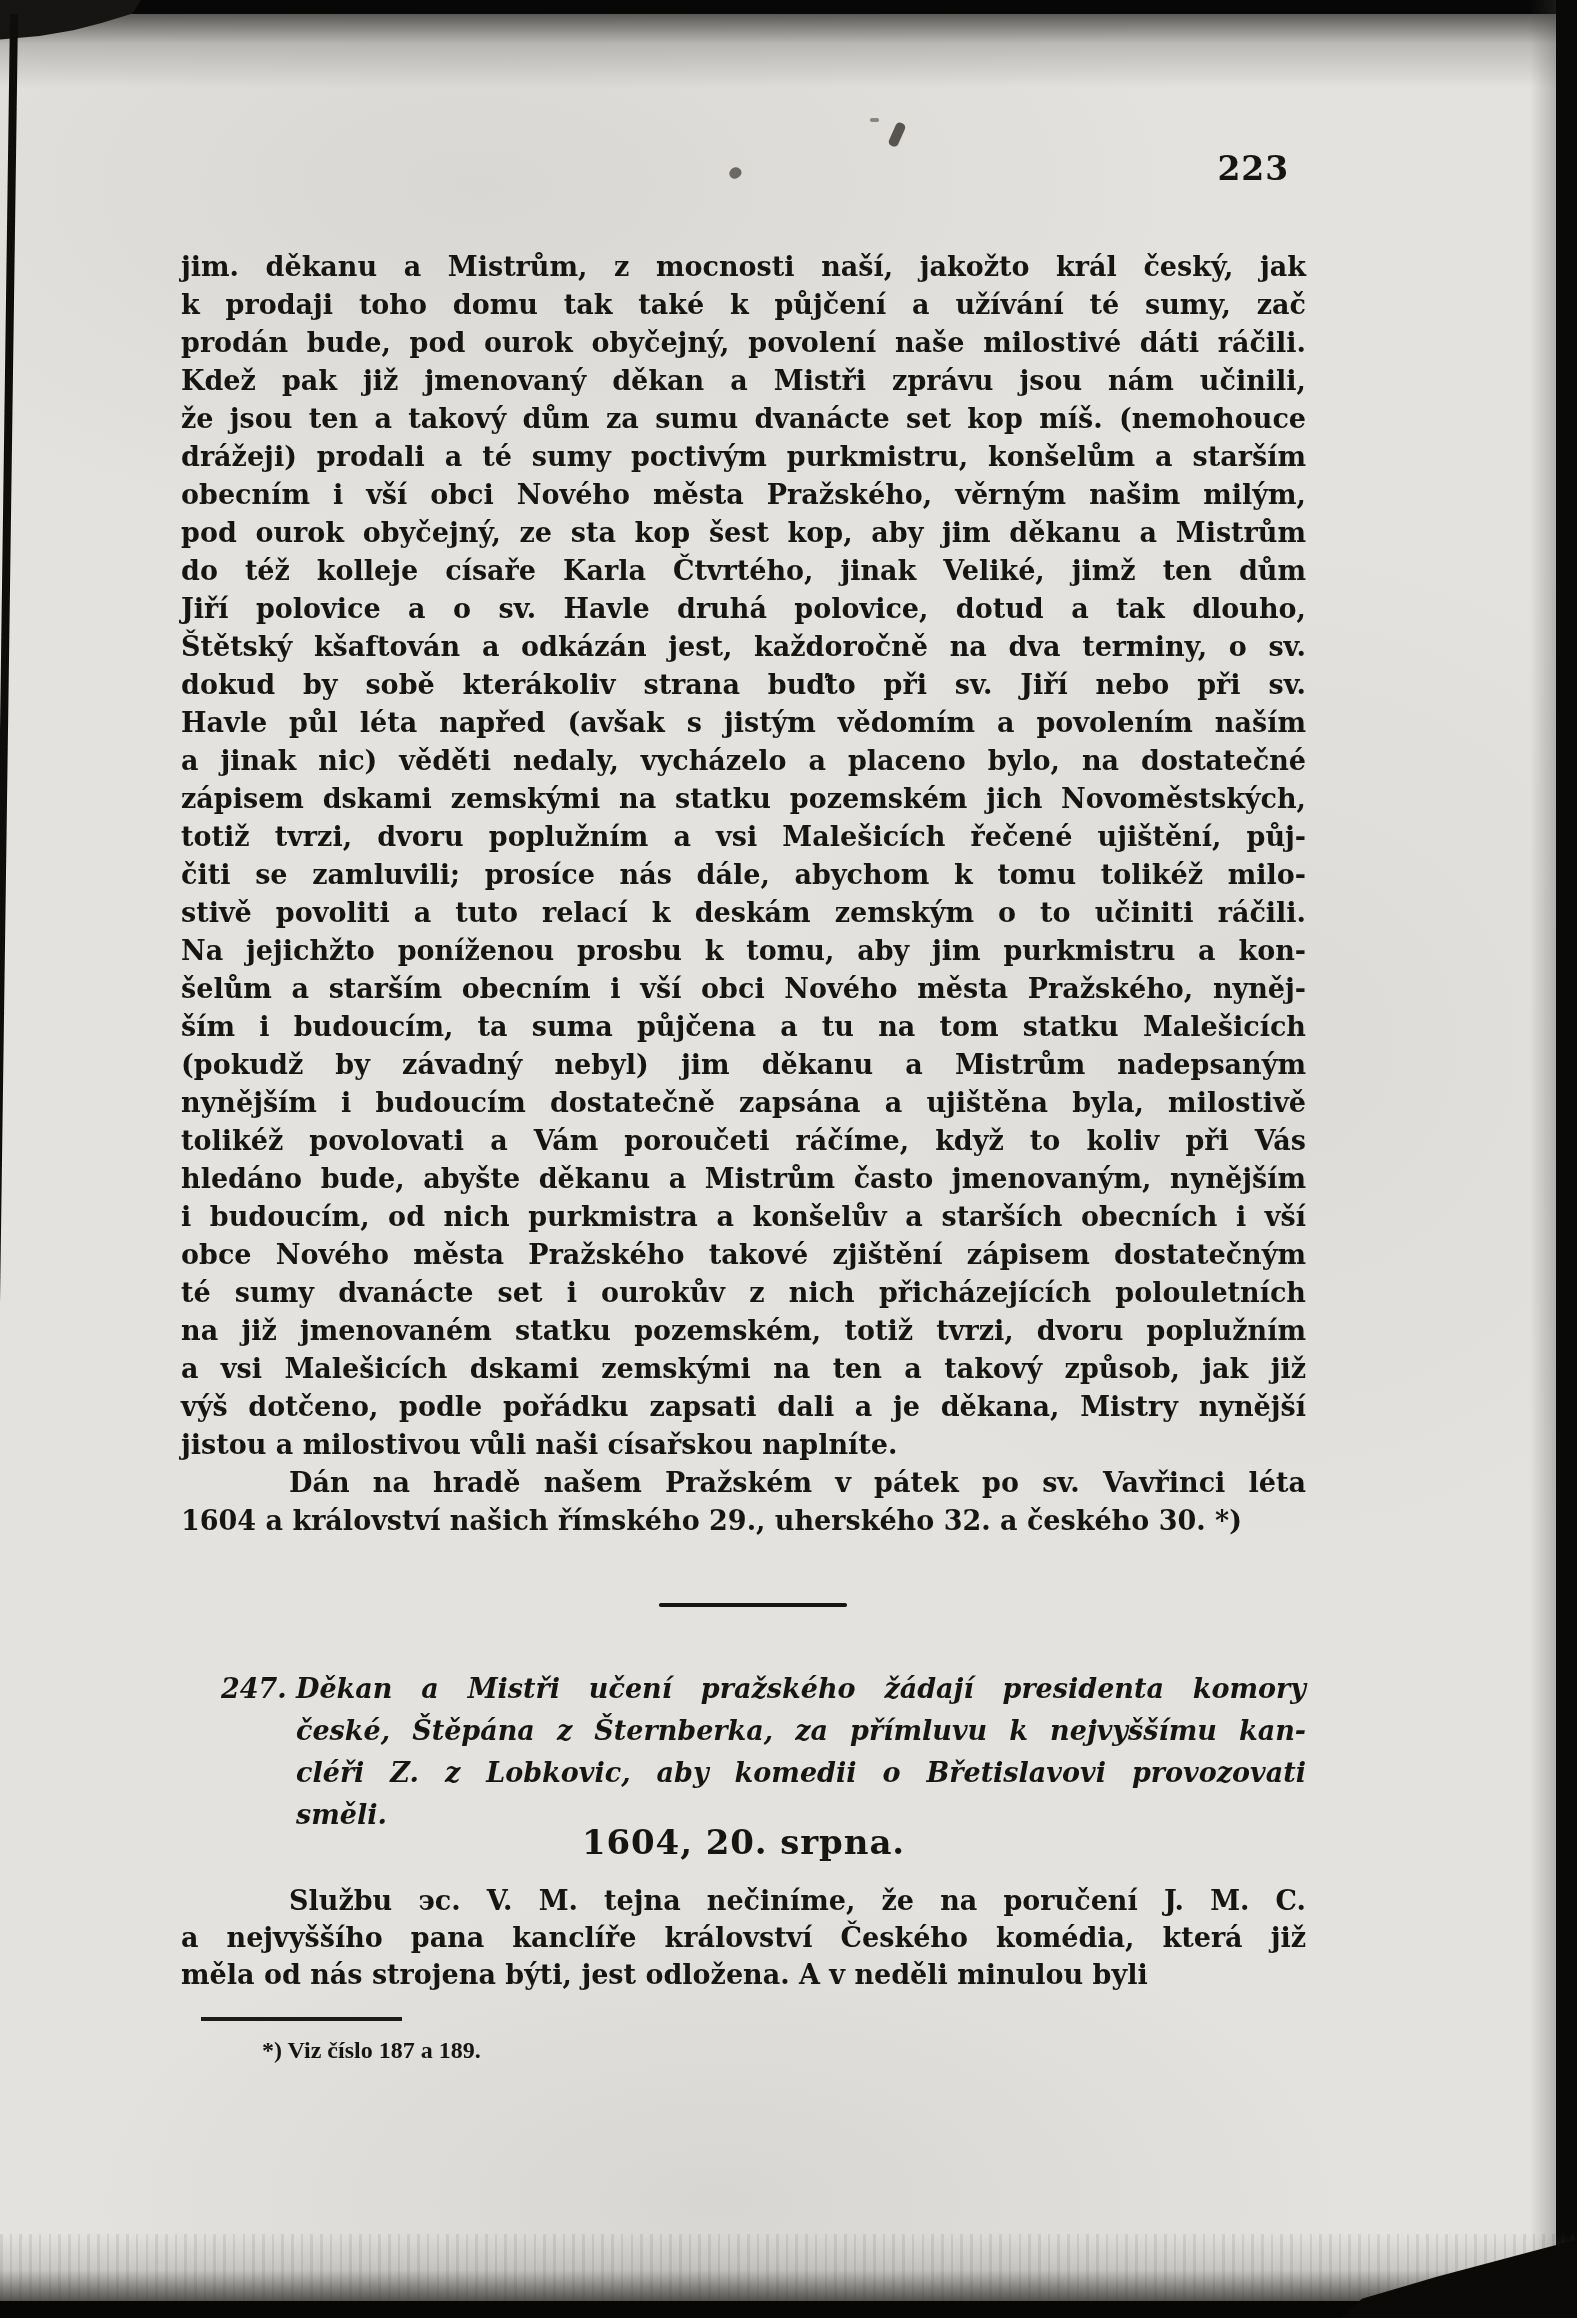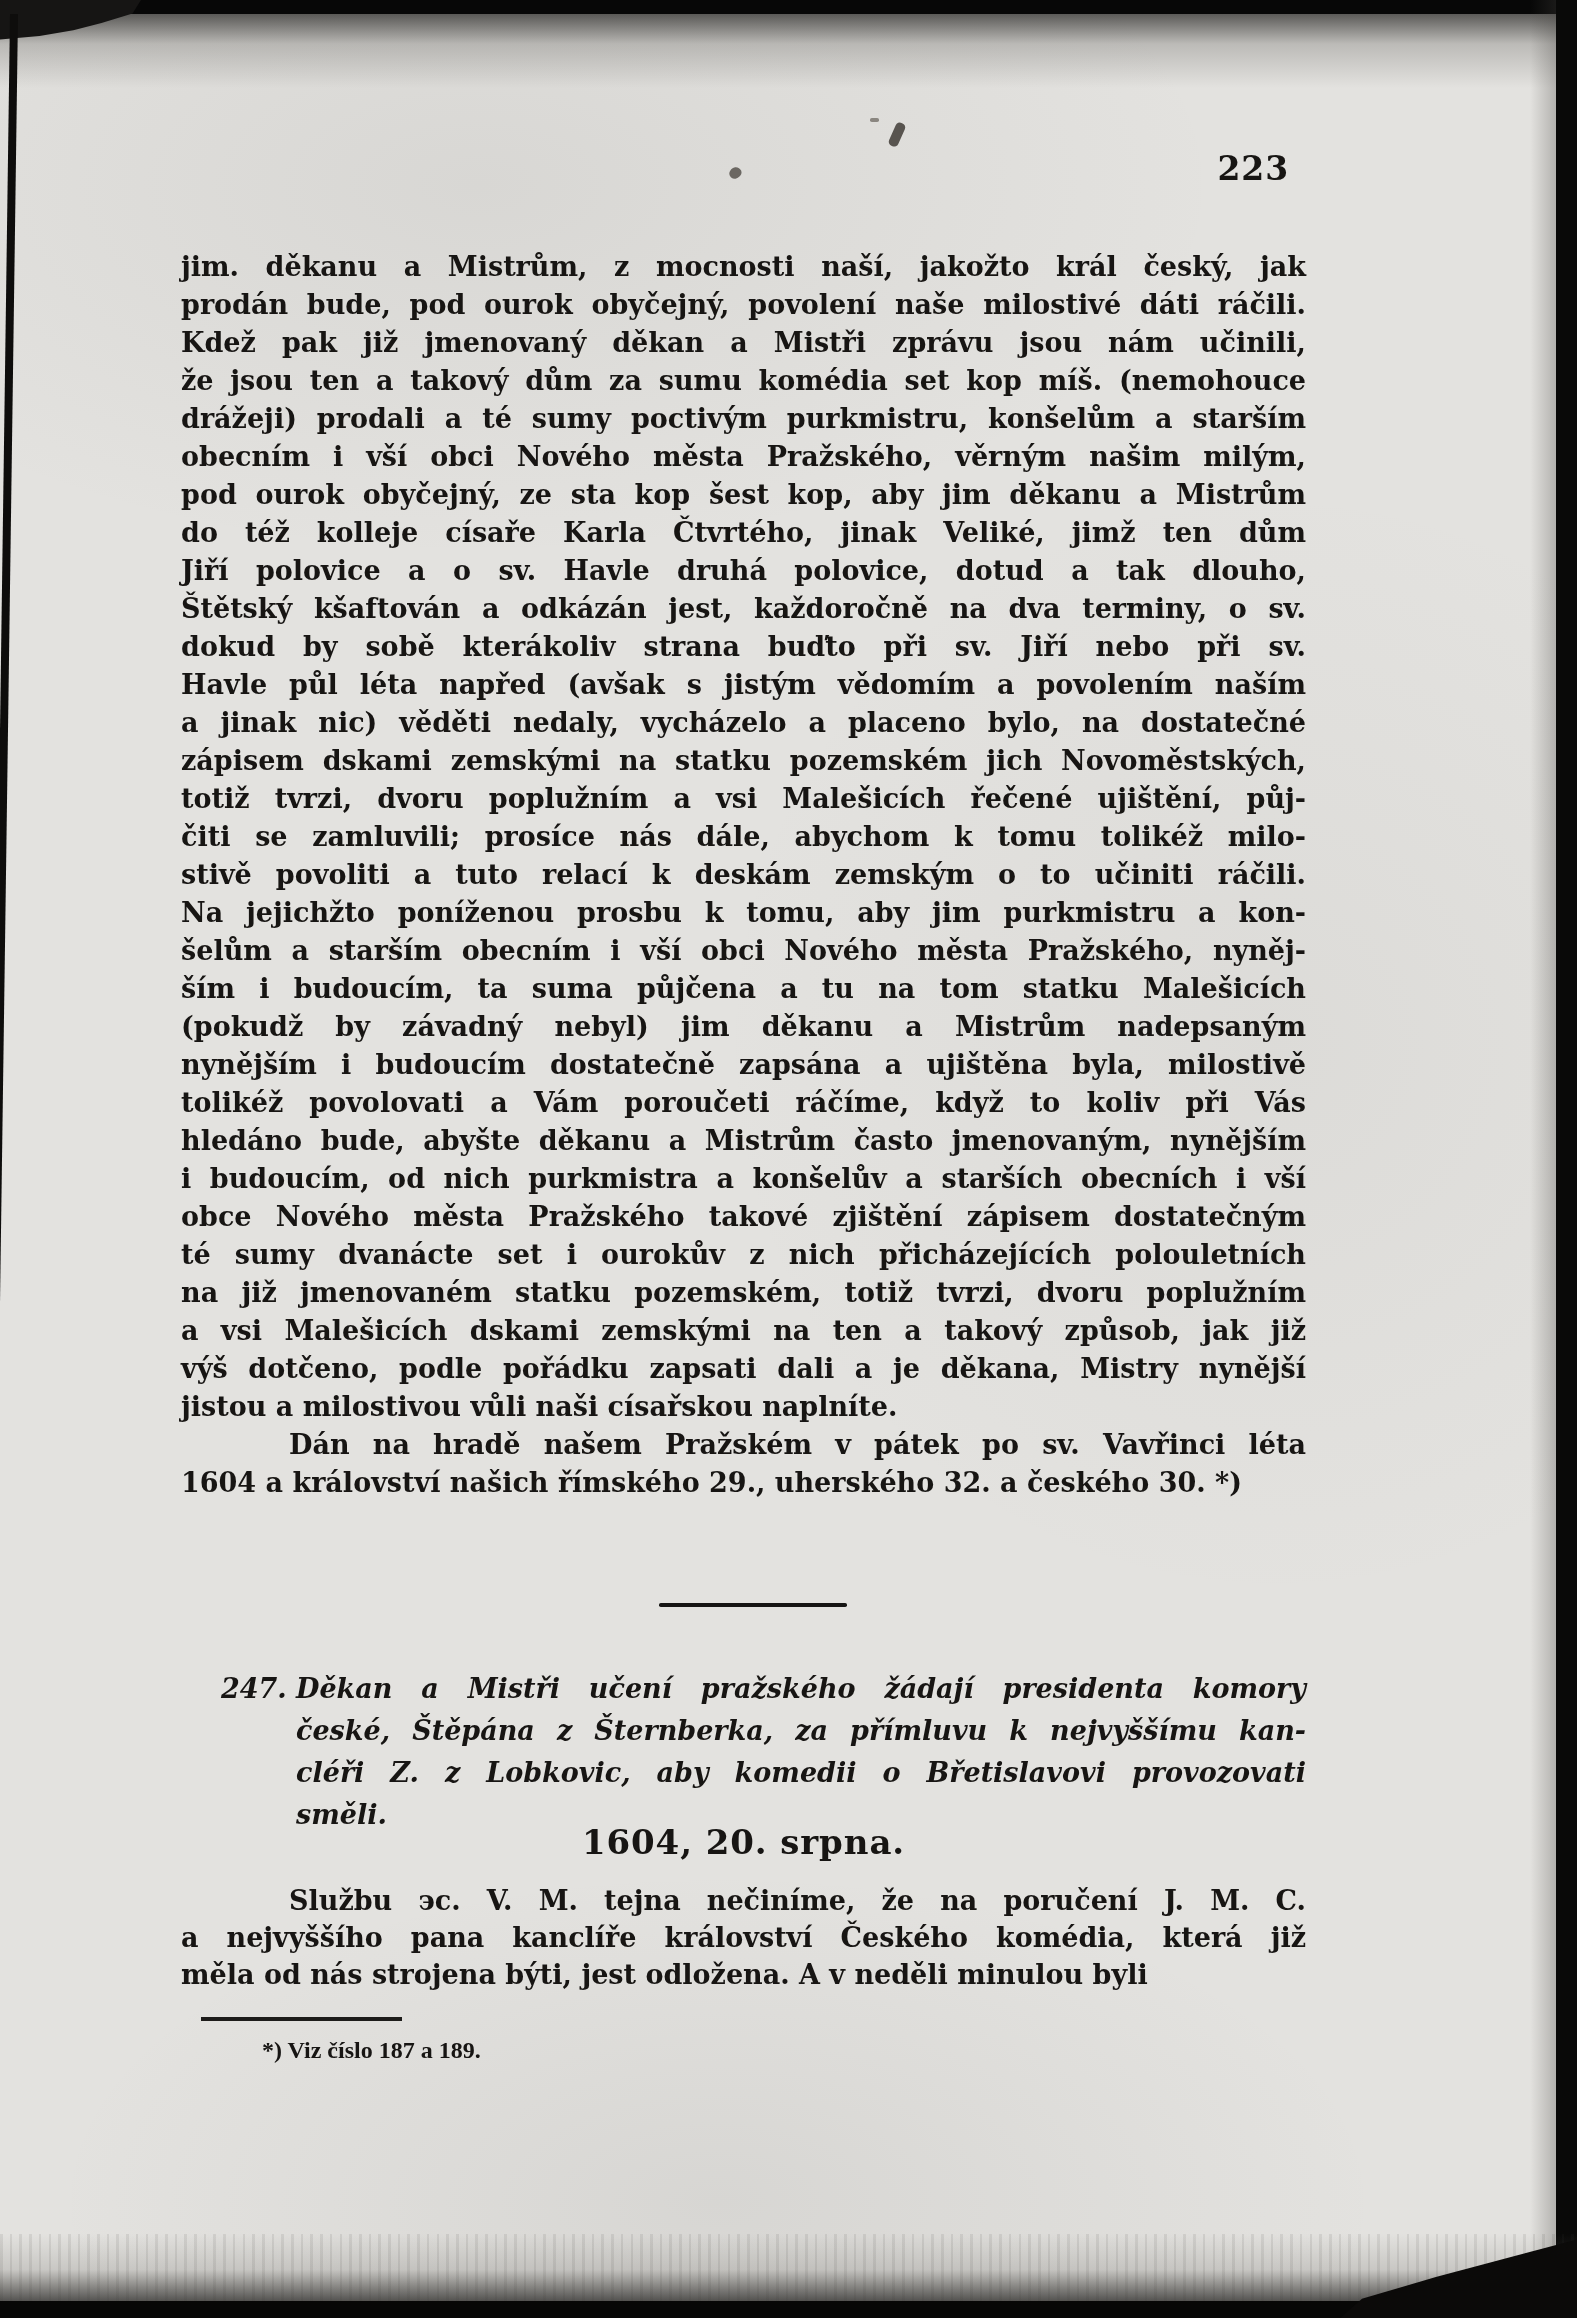--- a/index.html
+++ b/index.html
@@ -74,23 +74,24 @@
   <div class="bottom-band"></div>
   <div class="corner-br"></div>
   <div class="artifact-stroke"></div>
   <div class="artifact-dash"></div>
   <div class="artifact-dot"></div>
 
   <div class="pagenum">223</div>
 
   <div class="doc1">
     <div class="line">jim. děkanu a Mistrům, z mocnosti naší, jakožto král český, jak</div>
+      <div class="line">k prodaji toho domu tak také k půjčení a užívání té sumy, zač</div>
       <div class="line">prodán bude, pod ourok obyčejný, povolení naše milostivé dáti ráčili.</div>
       <div class="line">Kdež pak již jmenovaný děkan a Mistři zprávu jsou nám učinili,</div>
-      <div class="line">že jsou ten a takový dům za sumu komédia set kop míš. (nemohouce</div>
+      <div class="line">že jsou ten a takový dům za sumu dvanácte set kop míš. (nemohouce</div>
       <div class="line">drážeji) prodali a té sumy poctivým purkmistru, konšelům a starším</div>
       <div class="line">obecním i vší obci Nového města Pražského, věrným našim milým,</div>
       <div class="line">pod ourok obyčejný, ze sta kop šest kop, aby jim děkanu a Mistrům</div>
       <div class="line">do též kolleje císaře Karla Čtvrtého, jinak Veliké, jimž ten dům</div>
       <div class="line">Jiří polovice a o sv. Havle druhá polovice, dotud a tak dlouho,</div>
       <div class="line">Štětský kšaftován a odkázán jest, každoročně na dva terminy, o sv.</div>
       <div class="line">dokud by sobě kterákoliv strana buďto při sv. Jiří nebo při sv.</div>
       <div class="line">Havle půl léta napřed (avšak s jistým vědomím a povolením naším</div>
       <div class="line">a jinak nic) věděti nedaly, vycházelo a placeno bylo, na dostatečné</div>
       <div class="line">zápisem dskami zemskými na statku pozemském jich Novoměstských,</div>

